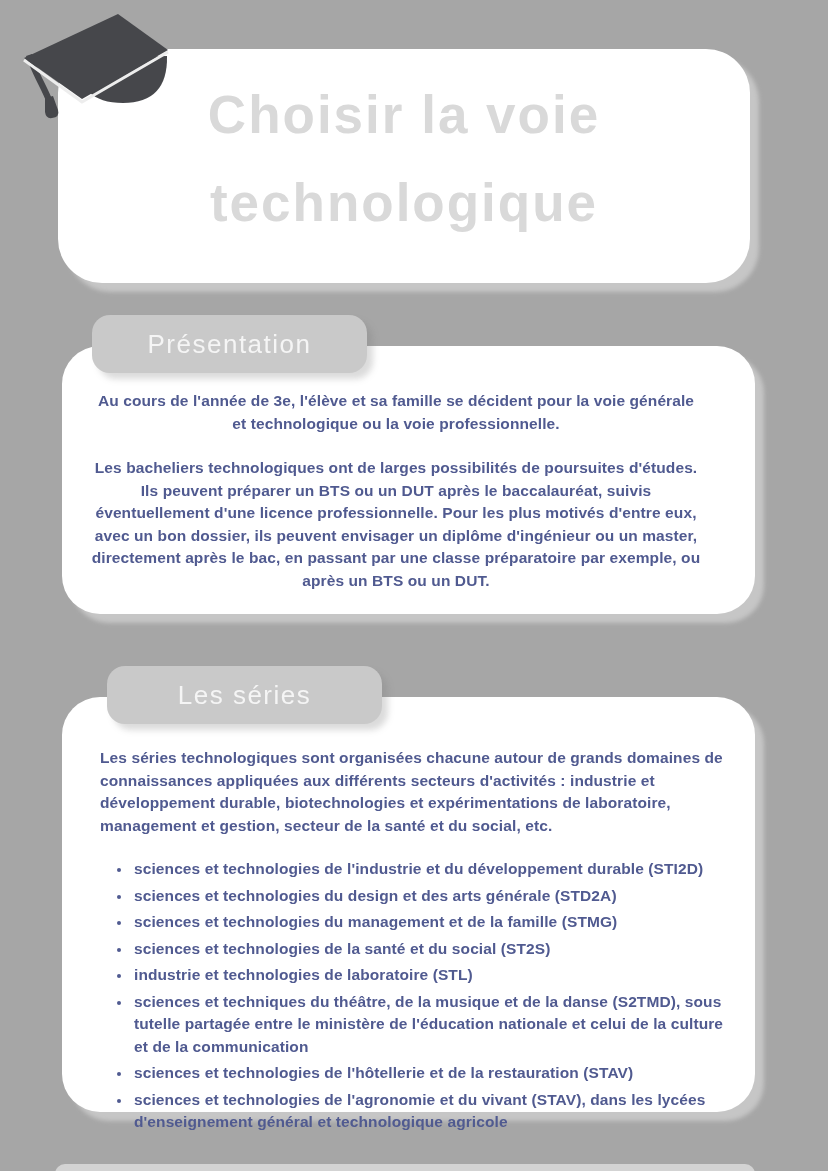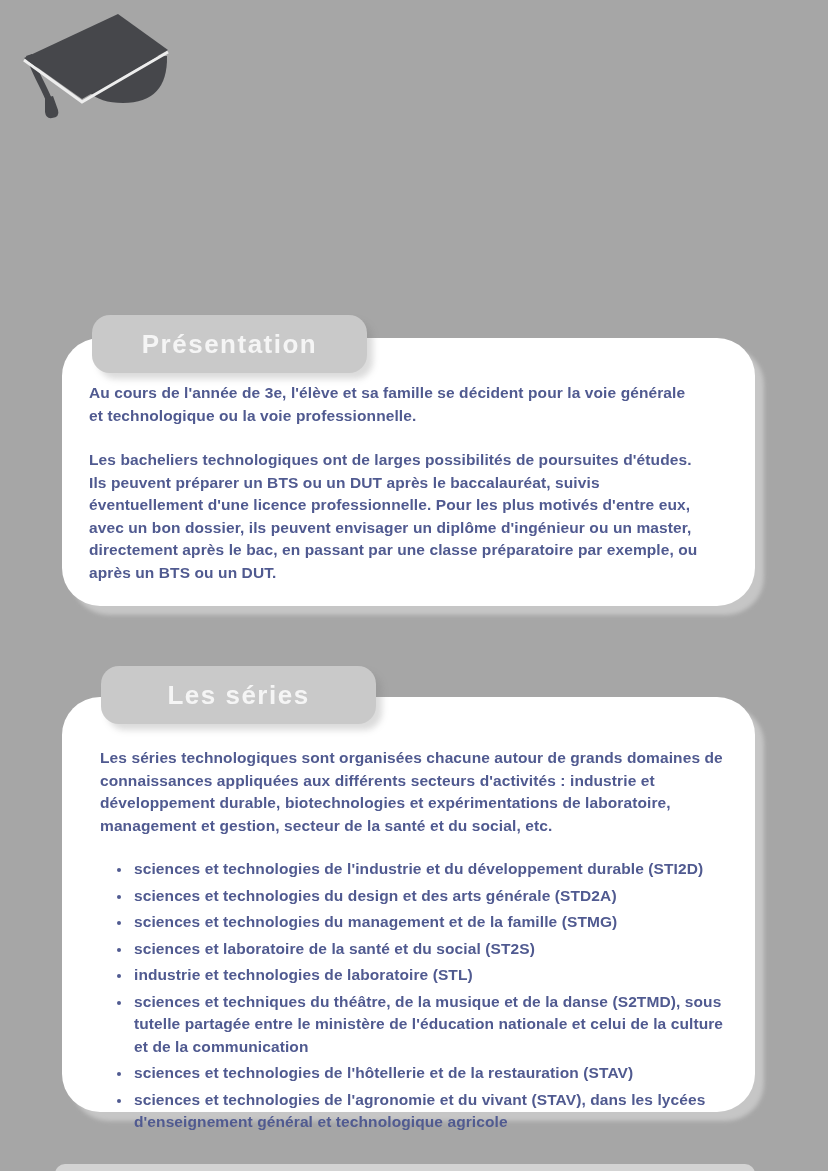--- a/index.html
+++ b/index.html
@@ -12,30 +12,30 @@
   .hero-title{margin-top:22px;text-align:center;font-size:53px;font-weight:bold;
               color:#d9d9d9;letter-spacing:2px;line-height:88px;}
   .hero-title div{white-space:nowrap;}
 
   
   .cap{position:absolute;left:20px;top:6px;width:150px;height:122px;z-index:5;}
 
   
   .badge{position:absolute;width:275px;height:58px;background:#c9c9c9;border-radius:18px;
          display:flex;align-items:center;justify-content:center;color:#f5f5f5;
-         font-size:26px;font-weight:bold;letter-spacing:1.5px;z-index:3;
+         font-size:26px;font-weight:normal;letter-spacing:1.5px;z-index:3;
          box-shadow:6px 6px 6px rgba(125,125,125,0.28);}
   .badge-presentation{left:92px;top:315px;}
-  .badge-series{left:101px;top:666px;}
+  .badge-series{left:107px;top:666px;}
 
   
   .content-card{position:absolute;left:62px;width:693px;background:#ffffff;border-radius:38px;
                 box-shadow:9px 9px 4px #c6c6c6;z-index:2;color:#505a90;font-size:15.5px;
                 font-weight:bold;line-height:22.5px;letter-spacing:0.1px;box-sizing:border-box;}
-  .card-presentation{top:338px;height:268px;padding:44px 52px 0 27px;}
+  .card-presentation{top:346px;height:268px;padding:44px 52px 0 27px;text-align:center;}
   .card-series{top:697px;height:415px;padding:50px 18px 0 38px;}
   .card-presentation p{margin:0 0 22px 0;}
   .card-series p{margin:0;}
 
   ul.series-list{margin:21px 0 0 0;padding:0 0 0 28px;}
   ul.series-list li{margin:4px;padding-left:2px;}
   ul.series-list li::marker{color:#505a90;font-size:14px;}
 
   
   .bottom-strip{position:absolute;left:55px;top:1164px;width:700px;height:10px;
@@ -54,39 +54,45 @@
       <path d="M25 92 l8 -2 5 14 q2 7 -6 8 q-6 1 -7 -6 z" fill="#46474b"></path>
 
       <path d="M58 52 Q57 97 103 97 Q148 97 147 50 Z" fill="#46474b"></path>
 
       <path d="M4 54 L62 96 L148 46" stroke="#ededed" stroke-width="3" fill="none"></path>
 
       <polygon points="4,52 98,8 148,44 62,93" fill="#46474b"></polygon>
     </svg>
   </div>
 
+  <div class="hero-card">
+    <div class="hero-title">
+      <div>Choisir la voie</div>
+      <div>technologique</div>
+    </div>
+  </div>
 
   <div class="badge badge-presentation">
     <span>Présentation</span>
   </div>
   <div class="content-card card-presentation">
     <p>Au cours de l'année de 3e, l'élève et sa famille se décident pour la voie générale et technologique ou la voie professionnelle.</p>
     <p>Les bacheliers technologiques ont de larges possibilités de poursuites d'études. Ils peuvent préparer un BTS ou un DUT après le baccalauréat, suivis éventuellement d'une licence professionnelle. Pour les plus motivés d'entre eux, avec un bon dossier, ils peuvent envisager un diplôme d'ingénieur ou un master, directement après le bac, en passant par une classe préparatoire par exemple, ou après un BTS ou un DUT.</p>
   </div>
 
   <div class="badge badge-series">
     <span>Les séries</span>
   </div>
   <div class="content-card card-series">
     <p>Les séries technologiques sont organisées chacune autour de grands domaines de connaissances appliquées aux différents secteurs d'activités : industrie et développement durable, biotechnologies et expérimentations de laboratoire, management et gestion, secteur de la santé et du social, etc.</p>
     <ul class="series-list">
       <li>sciences et technologies de l'industrie et du développement durable (STI2D)</li>
       <li>sciences et technologies du design et des arts générale (STD2A)</li>
       <li>sciences et technologies du management et de la famille (STMG)</li>
-      <li>sciences et laboratoire de la santé et du social (ST2S)</li>
+      <li>sciences et technologies de la santé et du social (ST2S)</li>
       <li>industrie et technologies de laboratoire (STL)</li>
       <li>sciences et techniques du théâtre, de la musique et de la danse (S2TMD), sous tutelle partagée entre le ministère de l'éducation nationale et celui de la culture et de la communication</li>
       <li>sciences et technologies de l'hôtellerie et de la restauration (STAV)</li>
       <li>sciences et technologies de l'agronomie et du vivant (STAV), dans les lycées d'enseignement général et technologique agricole</li>
     </ul>
   </div>
 
   <div class="bottom-strip"></div>
 
 </div>

